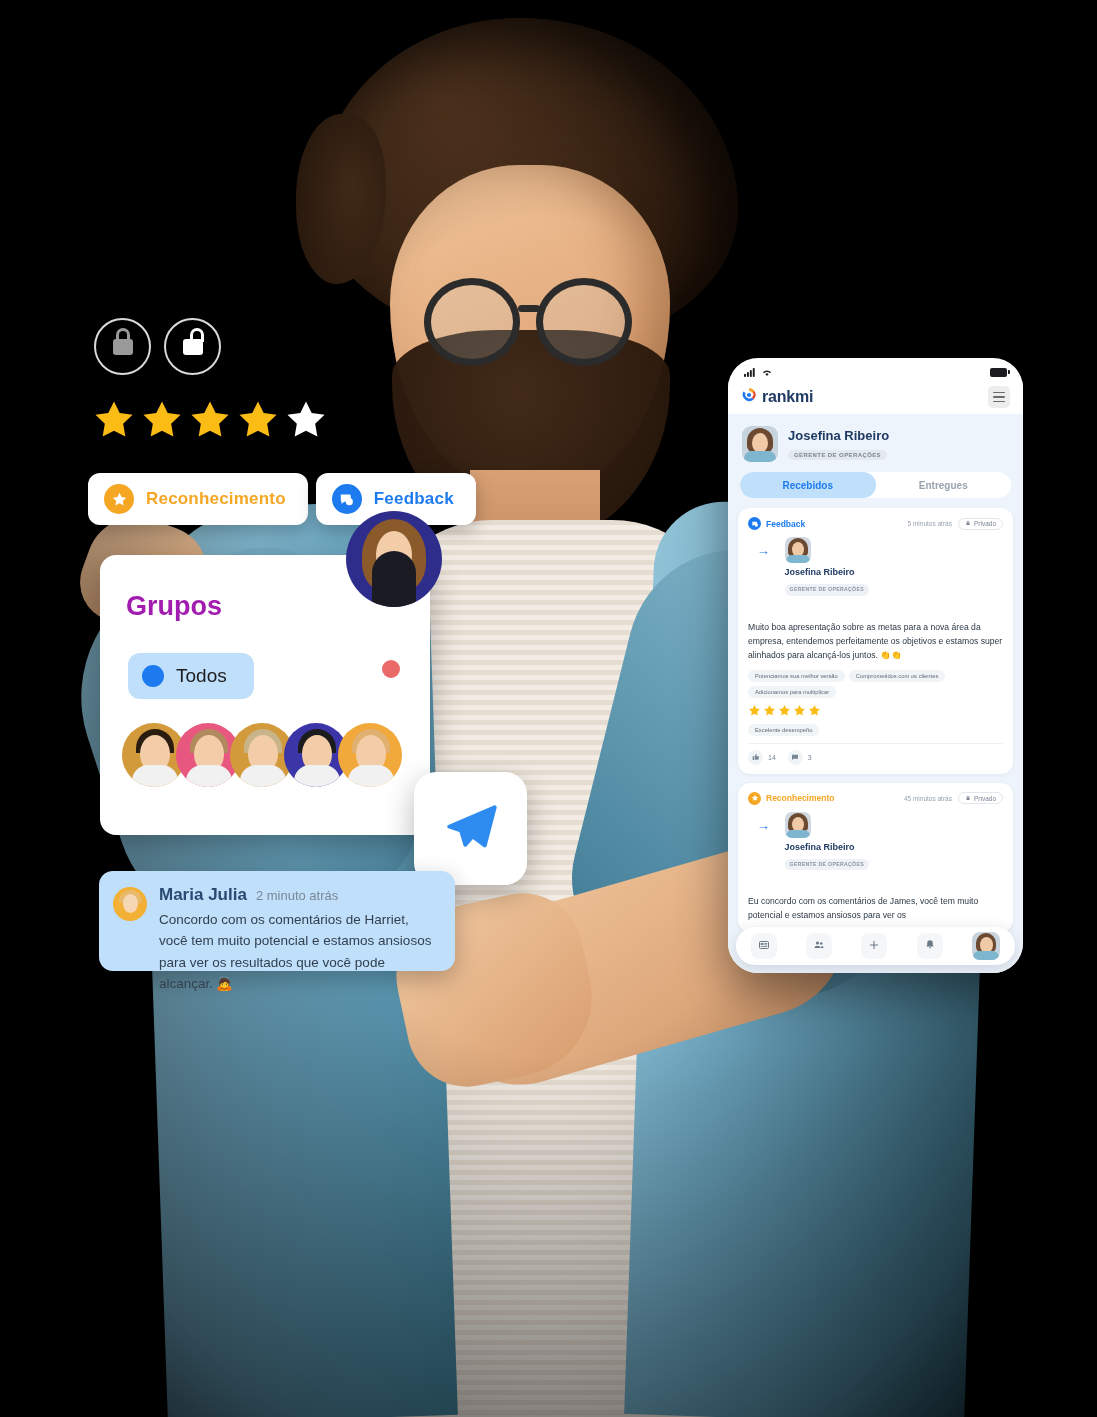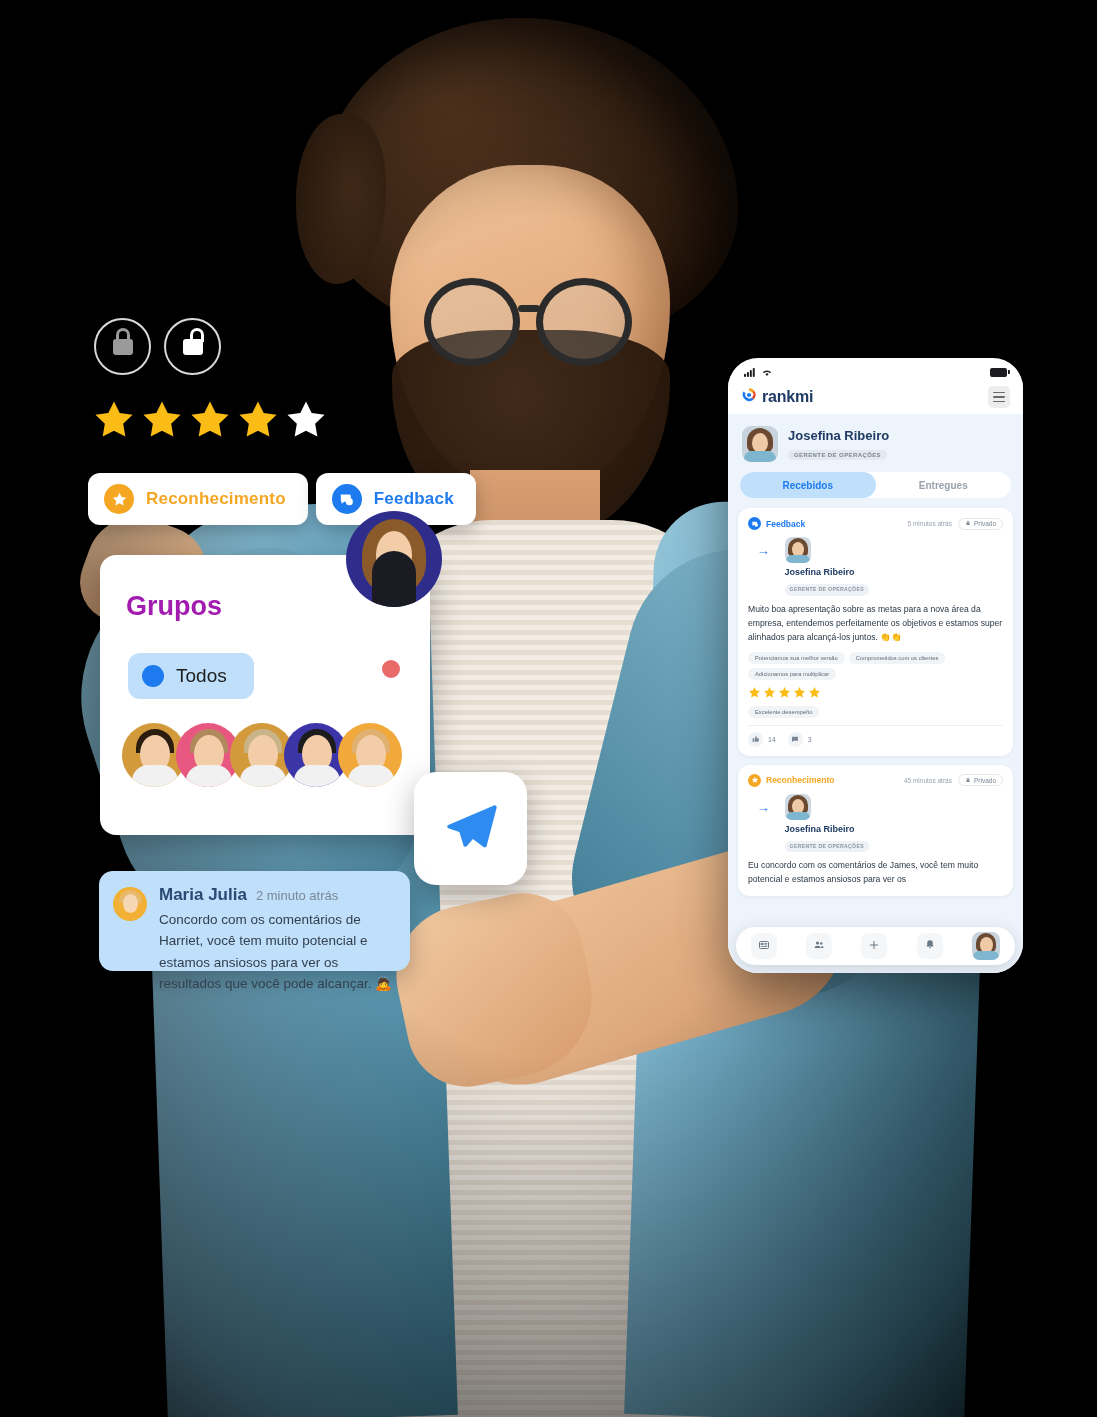--- a/index.html
+++ b/index.html
@@ -155,21 +155,21 @@
 
   
   .send-tile {
     position:absolute; left:414px; top:772px; width:113px; height:113px;
     background:#fff; border-radius:22px; box-shadow: 0 10px 30px rgba(0,0,0,.28);
     display:flex; align-items:center; justify-content:center;
   }
 
   
   .comment-card {
-    position:absolute; left:99px; top:871px; width:311px; height:100px;
+    position:absolute; left:99px; top:871px; width:356px; height:100px;
     background:#BFDFFB; border-radius:14px; padding:14px 16px 12px 60px;
     box-shadow: 0 8px 24px rgba(0,0,0,.25);
   }
   .comment-avatar {
     position:absolute; left:14px; top:16px; width:34px; height:34px; border-radius:50%;
     background:#F2B134; overflow:hidden;
   }
   .comment-avatar .fc { position:absolute; left:10px; top:7px; width:15px; height:19px; border-radius:50%; background:#f6d7b3; }
   .comment-avatar .hr { position:absolute; left:6px; top:3px; width:23px; height:13px; border-radius:12px 12px 0 0; background:#e8b96a; }
   .comment-head { display:flex; align-items:baseline; gap:9px; }
@@ -221,21 +221,21 @@
   .people { display:flex; align-items:flex-start; gap:6px; }
   .person-col { width:44%; }
   .mini-av { width:26px; height:26px; border-radius:7px; overflow:hidden; position:relative; background:#cfd8e0; }
   .mini-av .hr{position:absolute;left:3px;top:1px;width:20px;height:18px;border-radius:10px 10px 4px 4px;}
   .mini-av .fc{position:absolute;left:7px;top:5px;width:12px;height:15px;border-radius:50%;background:#f0c9a6;}
   .mini-av .bd{position:absolute;left:1px;bottom:0;width:24px;height:8px;border-radius:6px 6px 0 0;}
   .p-name { font-size:9px; font-weight:700; color:#1F3A63; margin-top:4px; }
   .p-role { display:inline-block; margin-top:3px; font-size:5.2px; font-weight:700; letter-spacing:.3px; color:#8a96a3; background:#EEF1F5; padding:2px 5px; border-radius:6px; line-height:1.5; }
   .arrow-col { width:12%; display:flex; align-items:center; justify-content:center; padding-top:6px; font-size:13px; color:#1E7BEF; font-weight:700; }
 
-  .card-text { margin-top:7px; font-size:8.6px; line-height:1.62; color:#2b3845; }
+  .card-text { margin-top:25px; font-size:8.6px; line-height:1.62; color:#2b3845; }
   .tag-row { display:flex; flex-wrap:wrap; gap:4px; margin-top:7px; }
   .tag { font-size:5.8px; color:#5d6b7a; background:#F1F4F7; border-radius:8px; padding:3px 7px; }
   .stars-row { display:flex; gap:2px; margin-top:6px; }
   .stars-row svg { width:13px; height:13px; }
   .sep { height:1px; background:#EDF1F5; margin:7px 0 6px; }
   .reacts { display:flex; align-items:center; gap:12px; }
   .react { display:flex; align-items:center; gap:5px; }
   .react-ic { width:15px; height:15px; border-radius:50%; background:#F1F4F7; display:flex; align-items:center; justify-content:center; font-size:8px; }
   .react-n { font-size:7px; color:#7a8694; }
 

